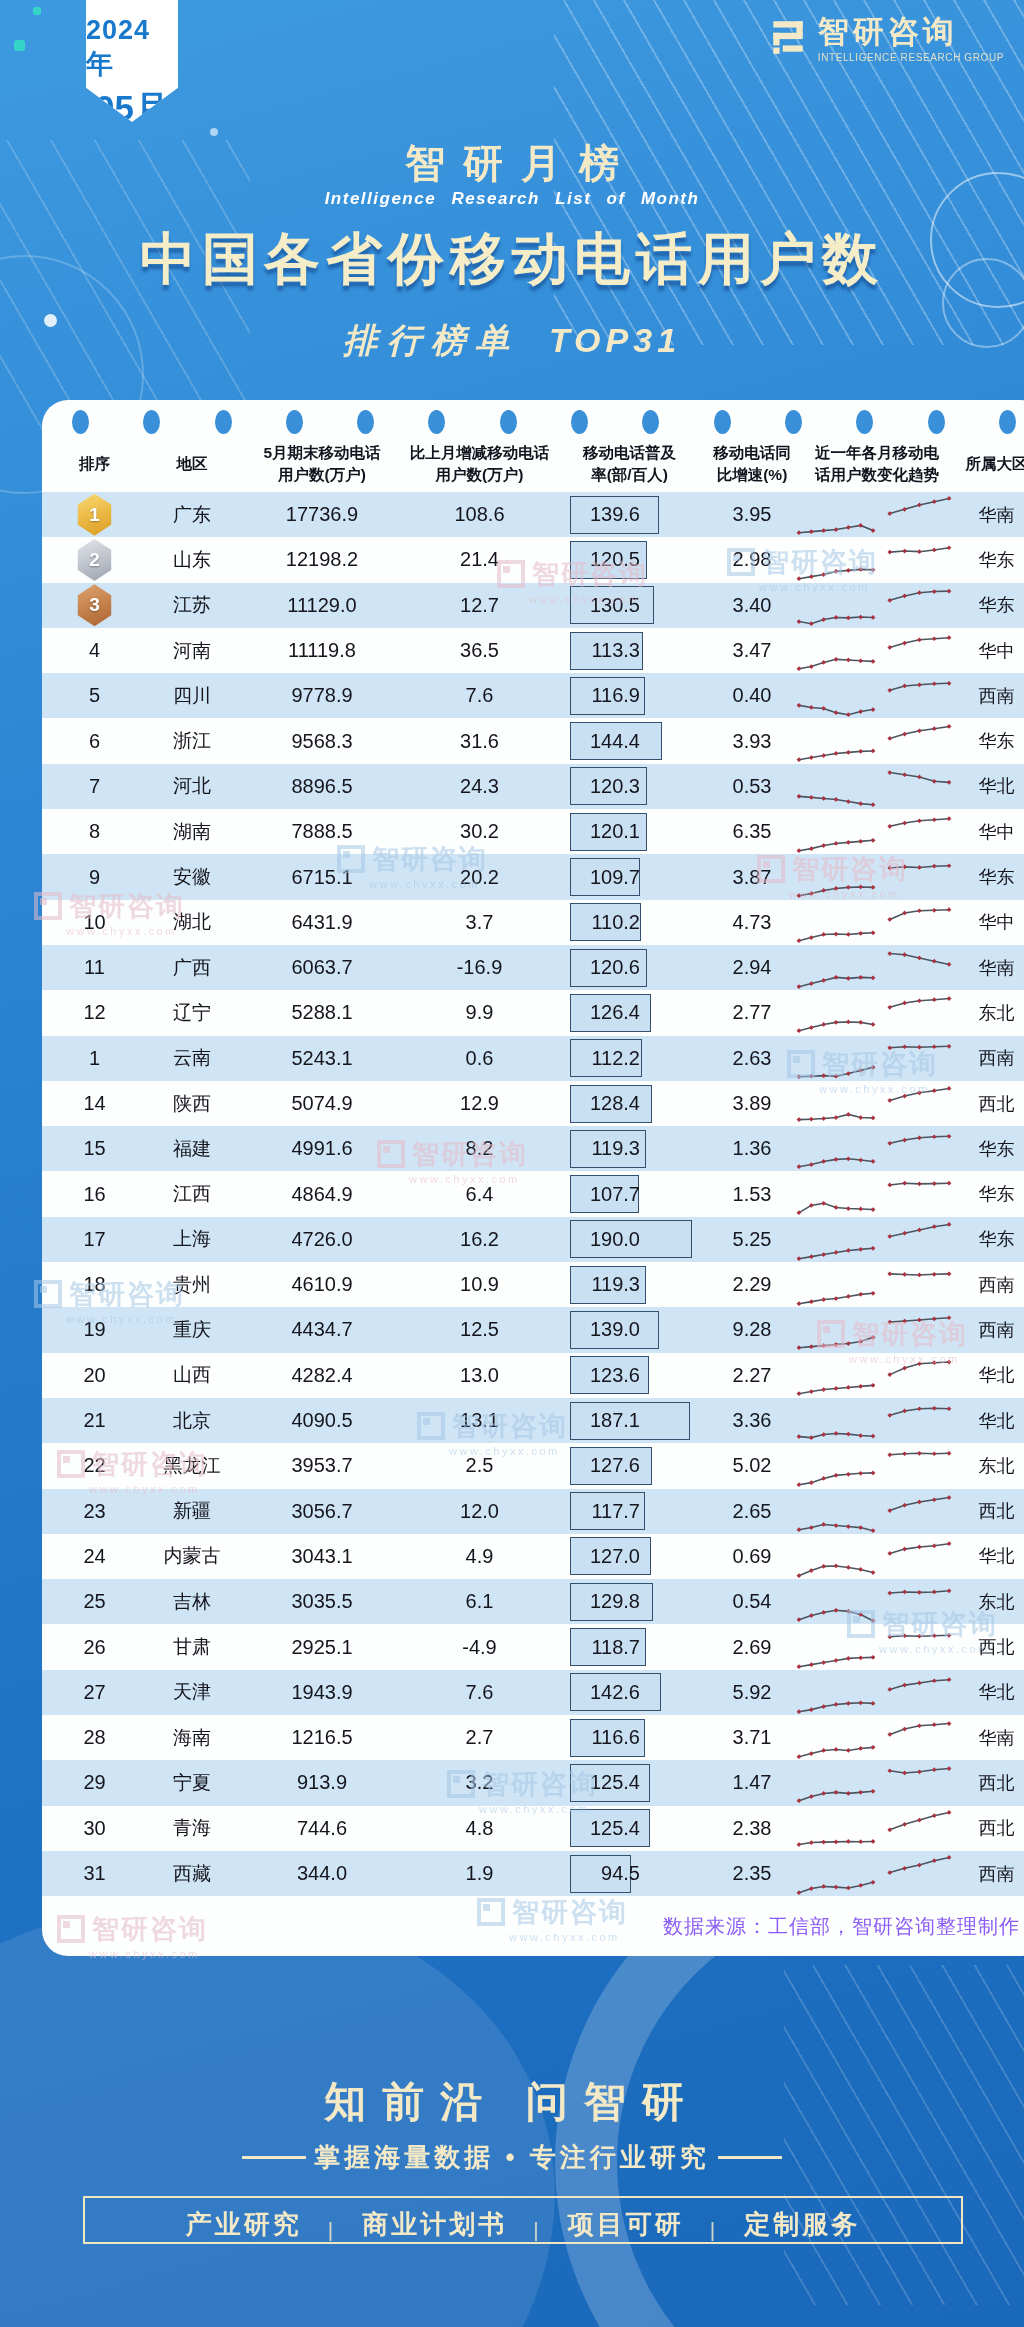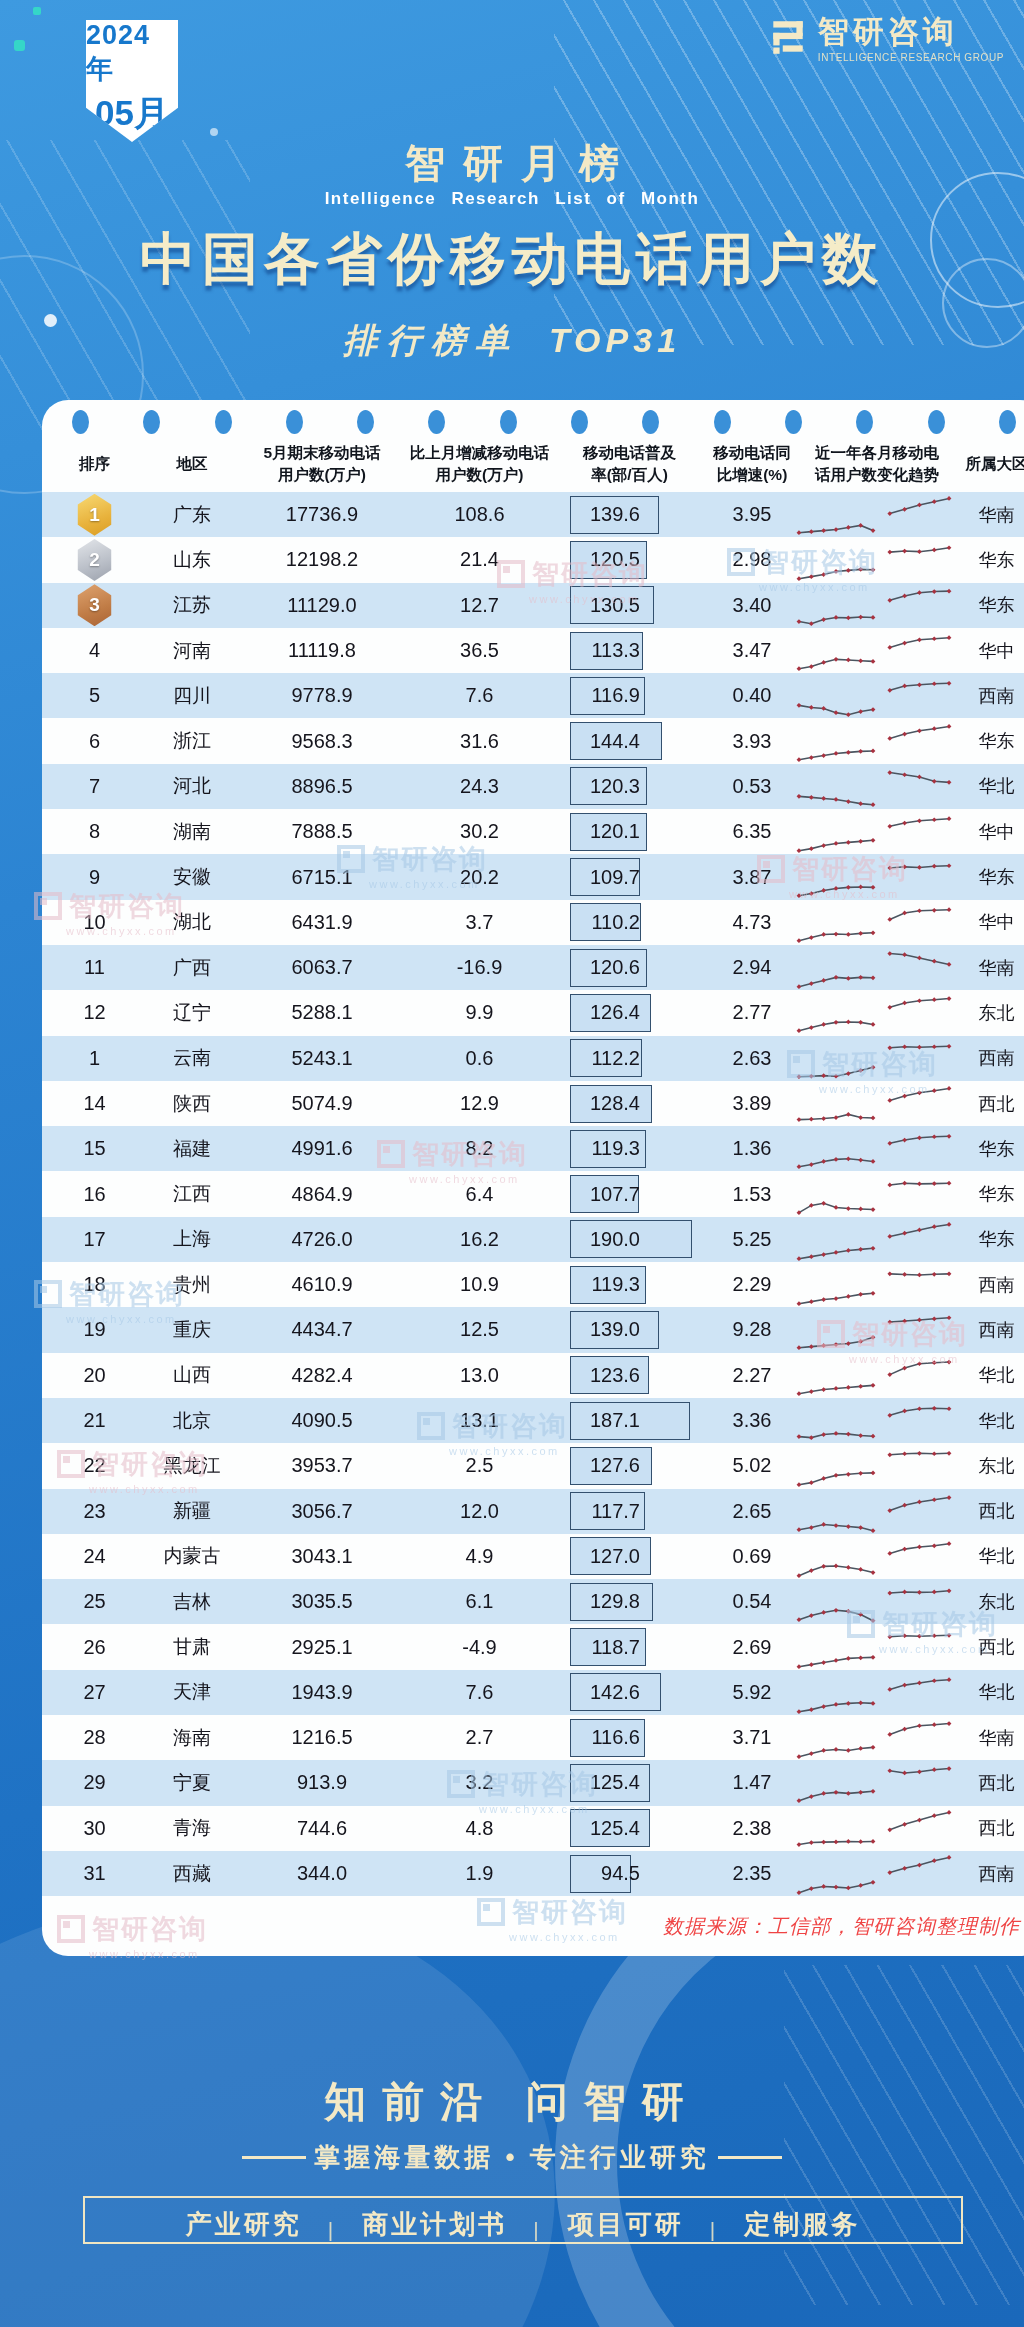--- a/index.html
+++ b/index.html
@@ -22,32 +22,32 @@
   .blob{position:absolute;left:-240px;top:1905px;width:800px;height:650px;border-radius:50%;
         background:rgba(255,255,255,.10);transform:rotate(-16deg);pointer-events:none;}
   .dot{position:absolute;pointer-events:none;}
   .dot-t1{left:14px;top:40px;width:11px;height:11px;border-radius:3px;background:#35d6c8;}
   .dot-t2{left:33px;top:7px;width:8px;height:8px;border-radius:2px;background:#35d6c8;}
   .dot-w1{left:44px;top:314px;width:13px;height:13px;border-radius:50%;background:rgba(255,255,255,.85);}
   .dot-w2{left:210px;top:128px;width:8px;height:8px;border-radius:50%;background:rgba(255,255,255,.6);}
   
   .badge{position:absolute;left:86px;top:0;width:92px;height:122px;background:#ffffff;box-sizing:border-box;
          clip-path:polygon(0 0,100% 0,100% 72%,50% 100%,0 72%);
-         display:flex;flex-direction:column;align-items:center;margin-top:20px;}
+         display:flex;flex-direction:column;align-items:center;padding-top:15px;}
   .badge-year{color:#1778cc;font-size:27px;font-weight:bold;letter-spacing:1px;}
   .badge-month{color:#1778cc;font-size:35px;font-weight:bold;margin-top:3px;}
   
   .logo{position:absolute;right:20px;top:16px;display:flex;align-items:flex-start;gap:9px;color:#f3e9c6;}
   .logo-name{font-size:31px;font-weight:bold;letter-spacing:4px;line-height:1;}
   .logo-sub{font-size:10px;letter-spacing:.6px;margin-top:5px;opacity:.9;}
   
   .list-title{position:absolute;top:136px;width:100%;text-align:center;color:#f3e9c6;
               font-size:40px;font-weight:bold;letter-spacing:18px;text-indent:18px;}
   .list-sub{position:absolute;top:189px;width:100%;text-align:center;color:#ffffff;
-            font-size:17px;font-weight:bold;letter-spacing:1.5px;word-spacing:9px;}
+            font-size:17px;font-weight:bold;letter-spacing:1.5px;word-spacing:9px;font-style:italic;}
   .main-title{position:absolute;top:222px;width:100%;text-align:center;color:#f5ecc8;
               font-size:56px;font-weight:bold;letter-spacing:6px;
               text-shadow:0 5px 3px rgba(12,60,130,.5);}
   .rank-line{position:absolute;top:318px;width:100%;text-align:center;color:#f3e9c6;
              font-size:34px;font-weight:bold;font-style:italic;letter-spacing:10px;}
   .rank-line .top{margin-left:30px;letter-spacing:5px;}
   
   .panel{position:absolute;left:10px;top:400px;width:1004px;height:1556px;background:#fdfefe;
          border-radius:26px;box-sizing:border-box;margin-left:32px;}
   .perfs{display:flex;justify-content:space-between;padding:10px 30px 0;}
@@ -75,21 +75,21 @@
   .m3{background:linear-gradient(160deg,#dfa470,#c07c46 60%,#a96334);}
   .medal span{text-shadow:0 1px 2px rgba(0,0,0,.35);}
   
   .wm{position:absolute;pointer-events:none;line-height:1;z-index:3;}
   .wm-blue{color:#a6c8e6;opacity:.55;}
   .wm-pink{color:#e5bcc8;opacity:.55;}
   .wm-top{display:flex;align-items:center;gap:7px;font-size:27px;font-weight:bold;letter-spacing:2px;}
   .wm-box{width:20px;height:20px;border:4px solid currentColor;position:relative;flex:0 0 auto;}
   .wm-box::after{content:"";position:absolute;left:2px;top:2px;width:7px;height:7px;background:currentColor;}
   .wm-url{font-size:11px;letter-spacing:2.5px;margin:6px 0 0 32px;}
-  .source-note{position:absolute;right:26px;bottom:16px;font-size:20px;color:#ef4444;letter-spacing:1px;font-style:italic;}
+  .source-note{position:absolute;right:26px;bottom:16px;font-size:20px;color:#8b5cf6;letter-spacing:1px;}
   
   .slogan{position:absolute;top:2074px;width:100%;text-align:center;color:#f3e9c6;
           font-size:42px;font-weight:bold;letter-spacing:16px;}
   .sub-slogan{position:absolute;top:2140px;width:100%;display:flex;align-items:center;justify-content:center;
               gap:8px;color:#f3e9c6;font-size:26px;font-weight:bold;letter-spacing:4px;}
   .dash{width:64px;height:3px;background:#f3e9c6;}
   .services{position:absolute;left:83px;top:2196px;width:880px;height:48px;border:2px solid #f0e6c2;
             display:flex;align-items:flex-end;justify-content:center;color:#f3e9c6;
             font-size:26px;font-weight:bold;letter-spacing:3px;box-sizing:border-box;}
   .svc-sep{margin:0 26px;font-weight:normal;opacity:.85;font-size:21px;}

